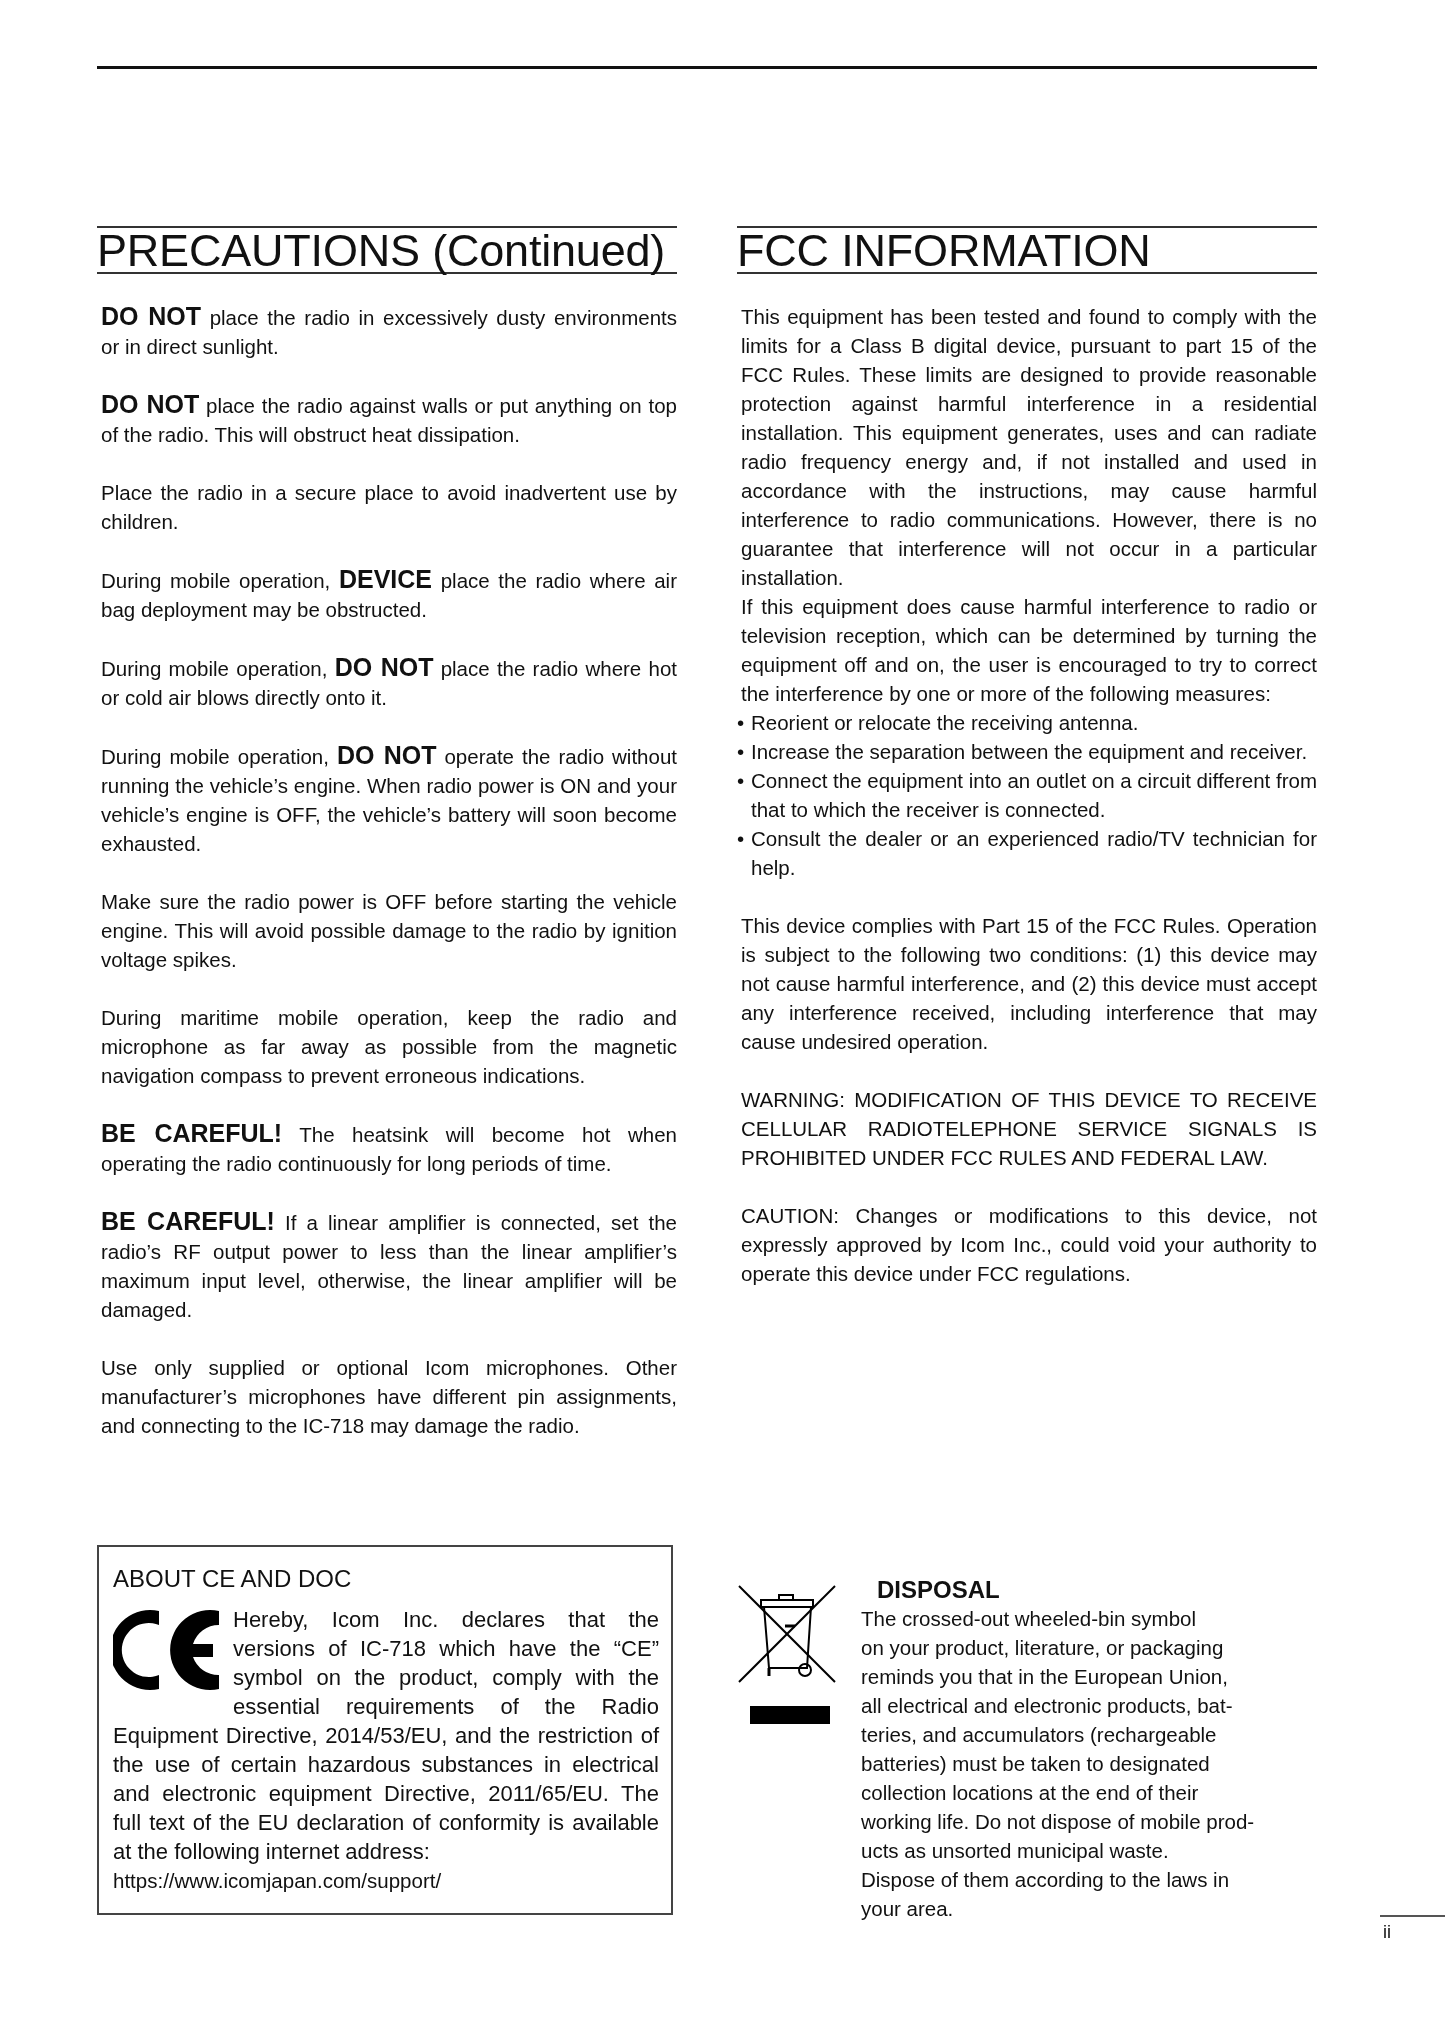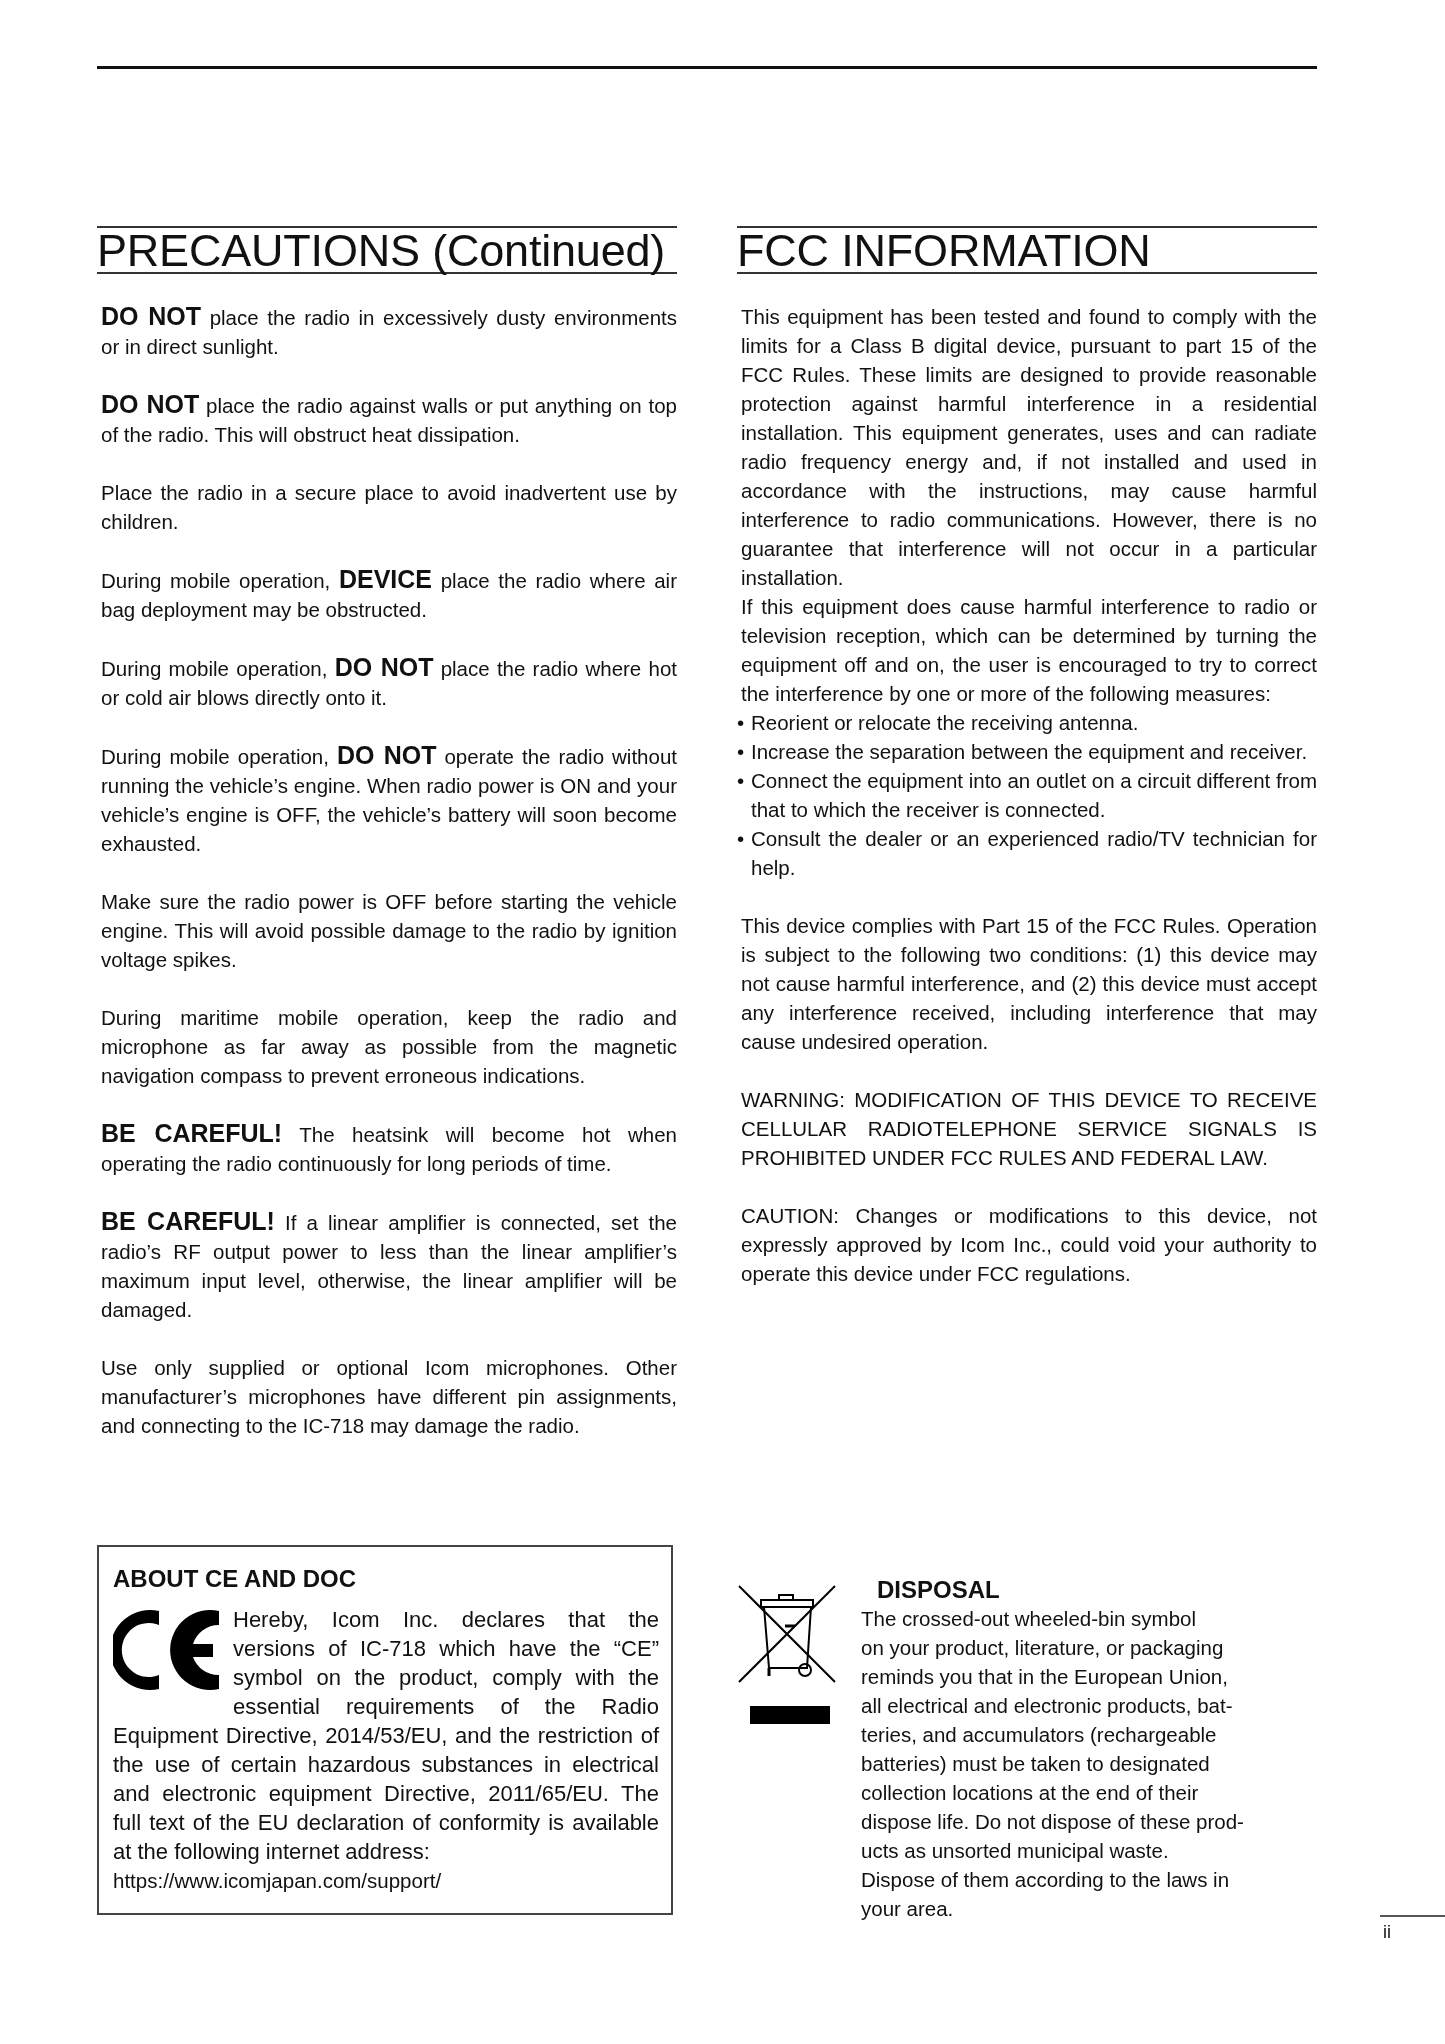--- a/index.html
+++ b/index.html
@@ -29,21 +29,21 @@
   ul.bullets { list-style: none; margin: 0 0 29px 0; padding: 0; }
   ul.bullets li {
     position: relative; padding-left: 14px; font-size: 20.5px; line-height: 29px;
     text-align: justify;
   }
   ul.bullets li .dot { position: absolute; left: 0; top: 0; }
   .ce-box {
     position: absolute; left: 97px; top: 1545px; width: 576px; height: 370px;
     border: 2px solid #444; box-sizing: border-box;
   }
-  .ce-box h2 { position: absolute; left: 14px; top: 18px; margin: 0; font-size: 24px; font-weight: bold; }
+  .ce-box h2 { position: absolute; left: 14px; top: 18px; margin: 0; font-size: 24px; font-weight: normal; }
   .ce-logo { position: absolute; left: 14px; top: 60px; width: 130px; height: 86px; }
   .ce-text-wrap { position: absolute; left: 14px; top: 58px; width: 546px; }
   .ce-text-wrap .float-spacer { float: left; width: 120px; height: 116px; }
   .ce-text-wrap p { margin: 0; font-size: 22px; line-height: 29px; text-align: justify; }
   .ce-url { font-size: 20.5px; line-height: 29px; }
   .disposal { position: absolute; left: 737px; top: 1576px; width: 580px; }
   .bin-icon { position: absolute; left: 0; top: 8px; width: 100px; height: 100px; }
   .bin-bar { position: absolute; left: 13px; top: 130px; width: 80px; height: 18px; background: #000; }
   .disposal h3 { position: absolute; left: 140px; top: 0; margin: 0; font-size: 24px; font-weight: bold; }
   .disposal .dtext { position: absolute; left: 124px; top: 28px; width: 440px; font-size: 20.5px; line-height: 29px; }
@@ -119,21 +119,21 @@
   <div class="bin-bar"></div>
   <h3>DISPOSAL</h3>
   <div class="dtext">
     <div>The crossed-out wheeled-bin symbol</div>
     <div>on your product, literature, or packaging</div>
     <div>reminds you that in the European Union,</div>
     <div>all electrical and electronic products, bat-</div>
     <div>teries, and accumulators (rechargeable</div>
     <div>batteries) must be taken to designated</div>
     <div>collection locations at the end of their</div>
-    <div>dispose life. Do not dispose of these prod-</div>
+    <div>working life. Do not dispose of mobile prod-</div>
     <div>ucts as unsorted municipal waste.</div>
     <div>Dispose of them according to the laws in</div>
     <div>your area.</div>
   </div>
 </div>
 
 <div class="page-rule"></div>
 <div class="page-num">ii</div>
 
 </body></html>

